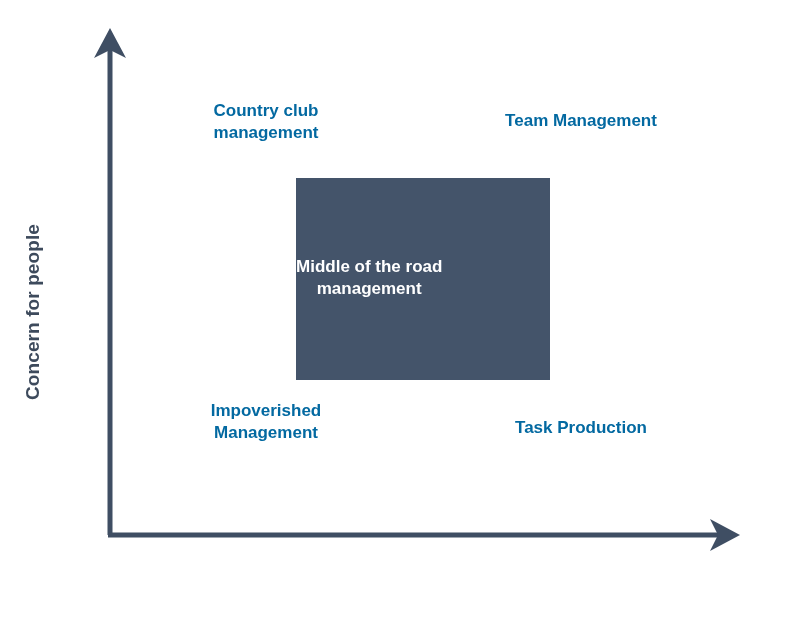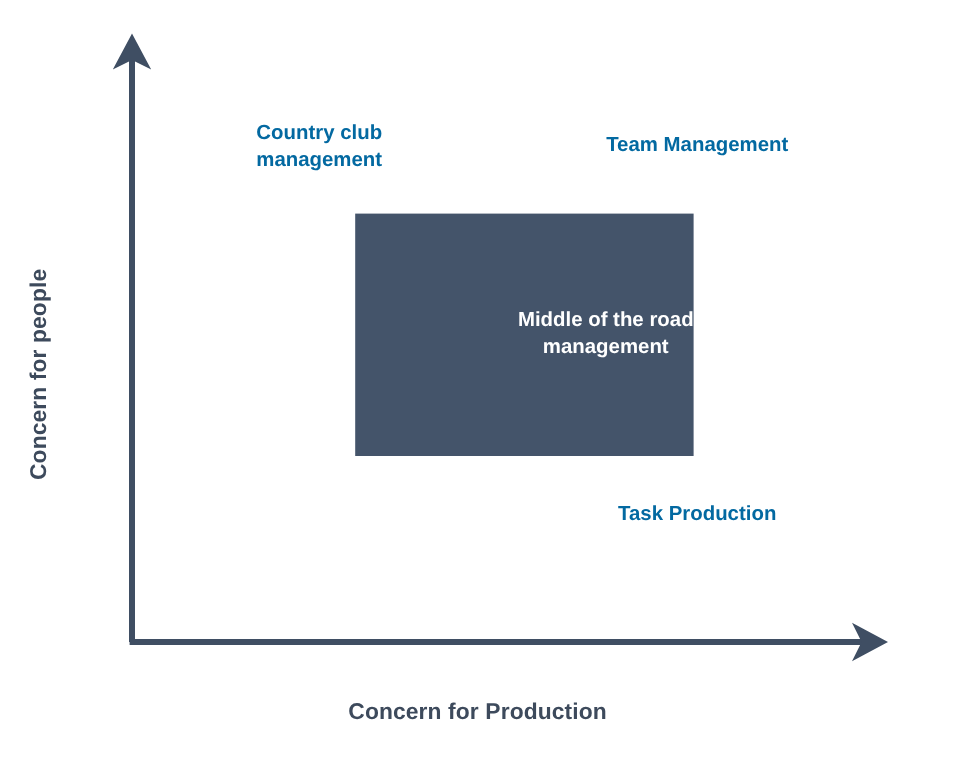--- a/index.html
+++ b/index.html
@@ -88,22 +88,21 @@
   
   #middle-block {
     position: absolute;
     left: 296px;
     top: 178px;
     width: 254px;
     height: 202px;
     background: #44546a;
     display: flex;
     align-items: center;
-    justify-content: flex-end;
-    padding-left: 28px;
+    justify-content: flex-start;
   }
   #middle-block-label {
     color: #ffffff;
     font-weight: bold;
     font-size: 17px;
     line-height: 1.32;
     text-align: center;
     white-space: pre-line;
     margin-top: -2px;
   }
@@ -119,27 +118,28 @@
 
     <path d="M110 28 L126 58 L110 50 L94 58 Z" fill="#3f4e63"></path>
 
     <line x1="108" y1="535" x2="722" y2="535" stroke="#3f4e63" stroke-width="5"></line>
 
     <path d="M740 535 L710 551 L718 535 L710 519 Z" fill="#3f4e63"></path>
   </svg>
 
   <div class="axis-title" id="y-axis-title">Concern for people</div>
 
-  <div class="axis-title" id="x-axis-title">Concern for Production</div>
 
   <div class="quad-label" id="quad-country-club">Country club
 management</div>
 
   <div class="quad-label" id="quad-team">Team Management</div>
 
+  <div class="quad-label" id="quad-impoverished">Impoverished
+Management</div>
 
   <div class="quad-label" id="quad-task">Task Production</div>
 
   <div id="middle-block">
     <div id="middle-block-label">Middle of the road
 management</div>
   </div>
 
 </div>
 

